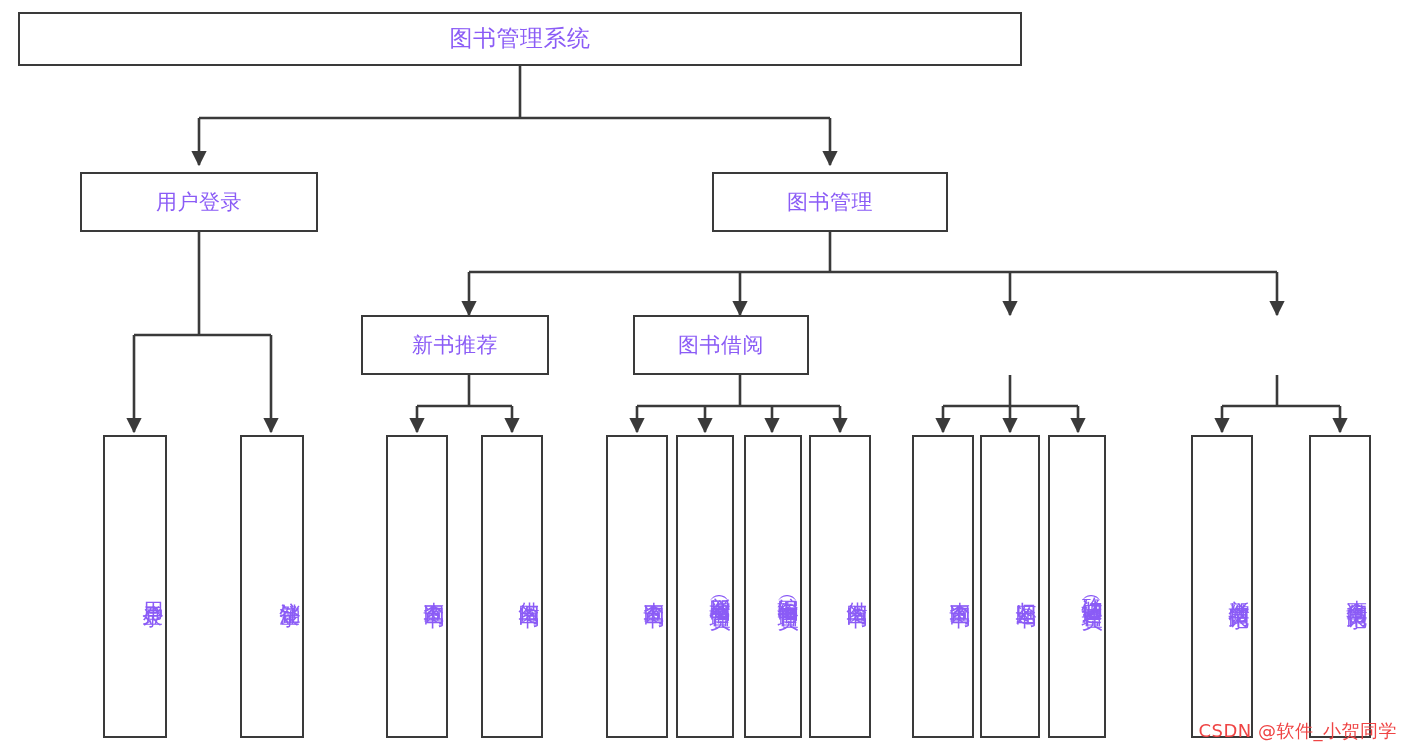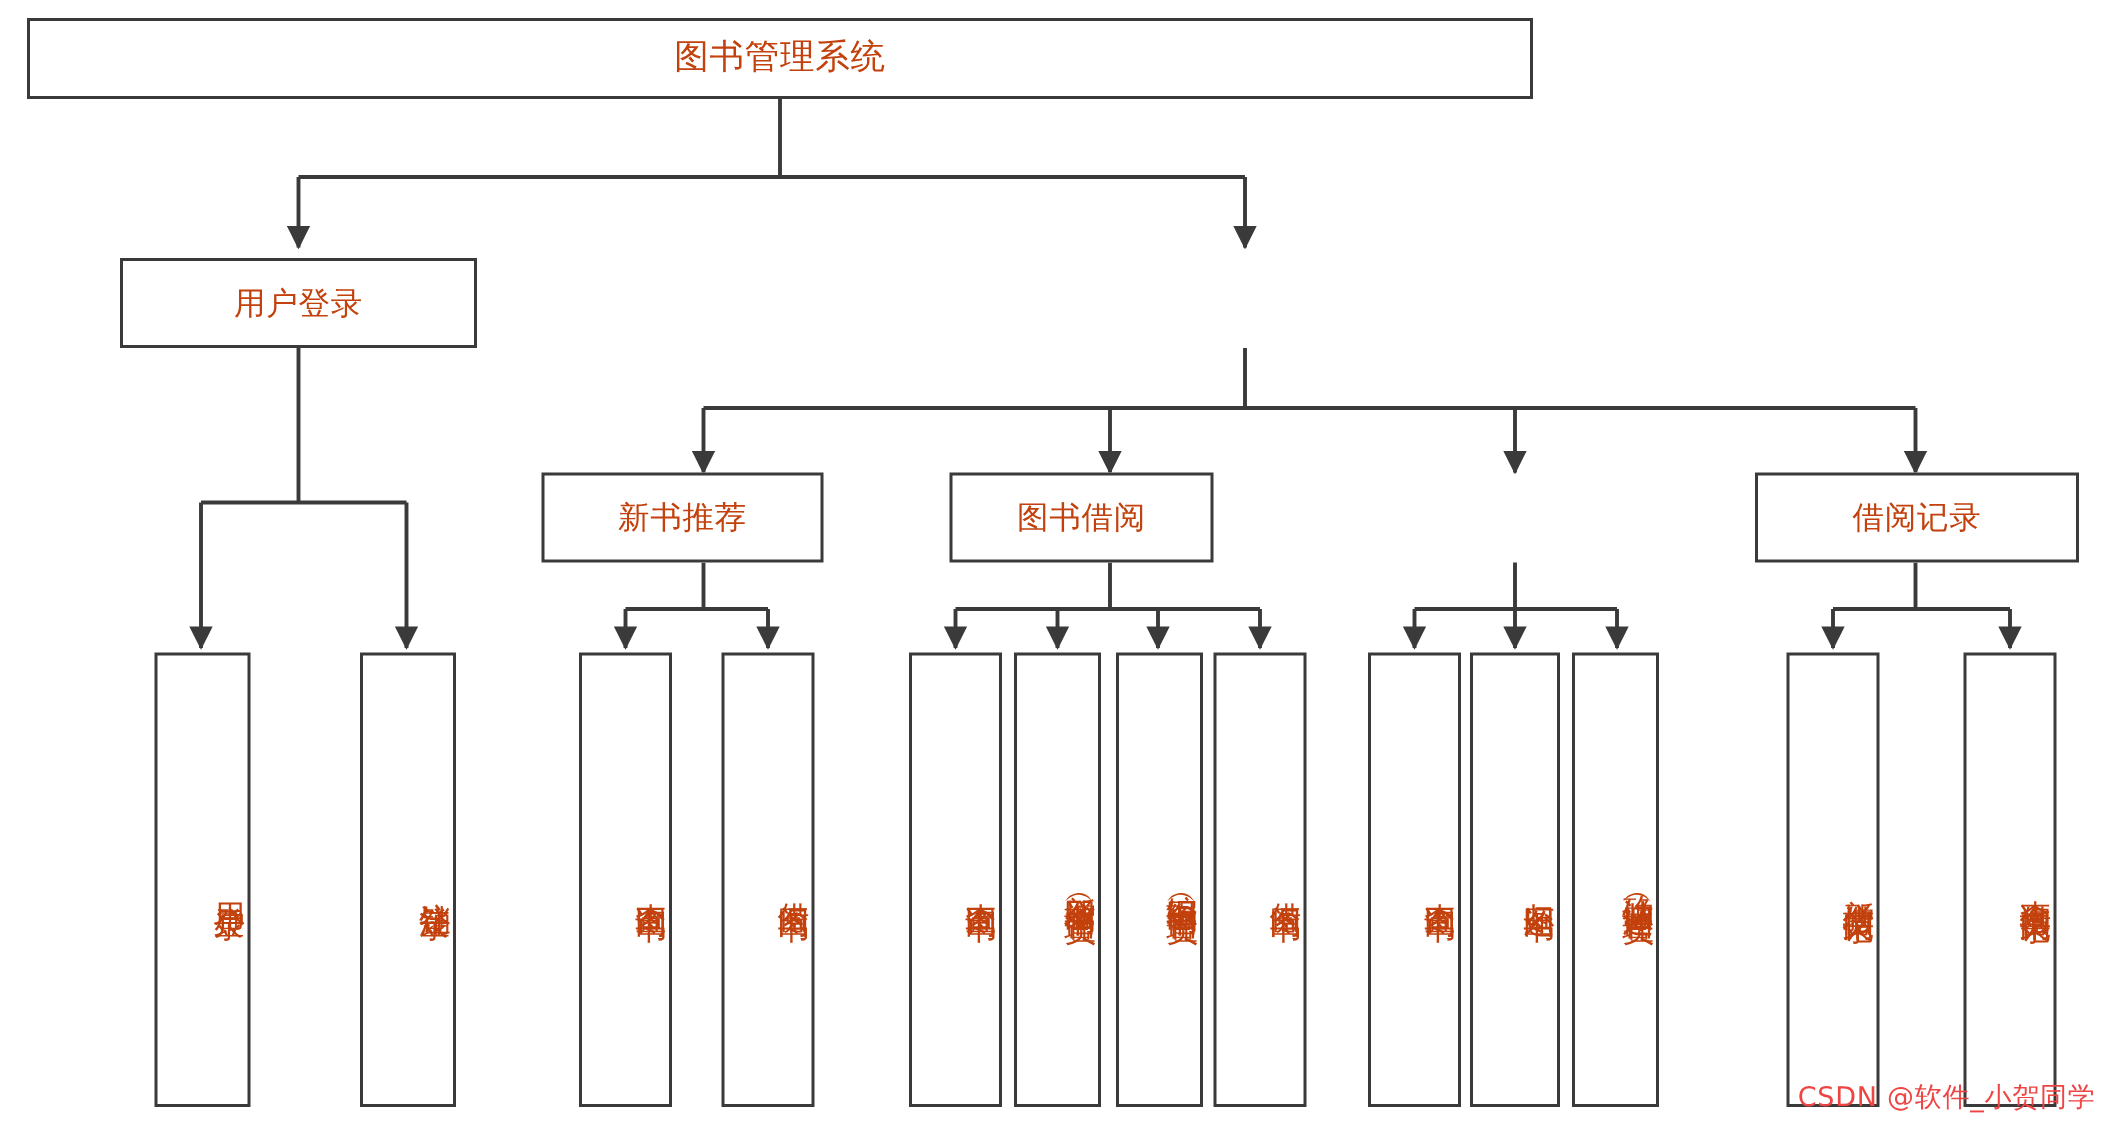--- a/index.html
+++ b/index.html
@@ -22,21 +22,21 @@
     left: 0;
     top: 0;
     width: 1405px;
     height: 747px;
   }
   .node {
     position: absolute;
     box-sizing: border-box;
     border: 2.5px solid #3a3a3a;
     background: #ffffff;
-    color: #c2410c;
+    color: #8b5cf6;
     display: flex;
     align-items: center;
     justify-content: center;
     text-align: center;
     line-height: 1.18;
   }
   .node-h {
     font-size: 21px;
     letter-spacing: 0.5px;
   }
@@ -114,24 +114,24 @@
       <path d="M 1277 375 L 1277 406"></path>
       <path d="M 1222 406 L 1340 406"></path>
       <path d="M 1222 406 L 1222 432" marker-end="url(#arrow)"></path>
       <path d="M 1340 406 L 1340 432" marker-end="url(#arrow)"></path>
     </g>
   </svg>
 
   <div class="node node-h node-root" style="left:18px; top:12px; width:1004px; height:54px;">图书管理系统</div>
 
   <div class="node node-h" style="left:80px; top:172px; width:238px; height:60px;">用户登录</div>
+  <div class="node node-h" style="left:712px; top:172px; width:236px; height:60px;">图书管理</div>
 
   <div class="node node-h" style="left:361px; top:315px; width:188px; height:60px;">新书推荐</div>
   <div class="node node-h" style="left:633px; top:315px; width:176px; height:60px;">图书借阅</div>
-  <div class="node node-h" style="left:1170px; top:315px; width:216px; height:60px;">借阅记录</div>
 
   <div class="node node-v" style="left:103px; top:435px; width:64px; height:303px;">用户登录</div>
   <div class="node node-v" style="left:240px; top:435px; width:64px; height:303px;">注销登录</div>
 
   <div class="node node-v" style="left:386px; top:435px; width:62px; height:303px;">查询图书</div>
   <div class="node node-v" style="left:481px; top:435px; width:62px; height:303px;">借阅图书</div>
 
   <div class="node node-v" style="left:606px; top:435px; width:62px; height:303px;">查询图书</div>
   <div class="node node-v" style="left:676px; top:435px; width:58px; height:303px;">新增图书（管理员）</div>
   <div class="node node-v" style="left:744px; top:435px; width:58px; height:303px;">编辑图书（管理员）</div>

